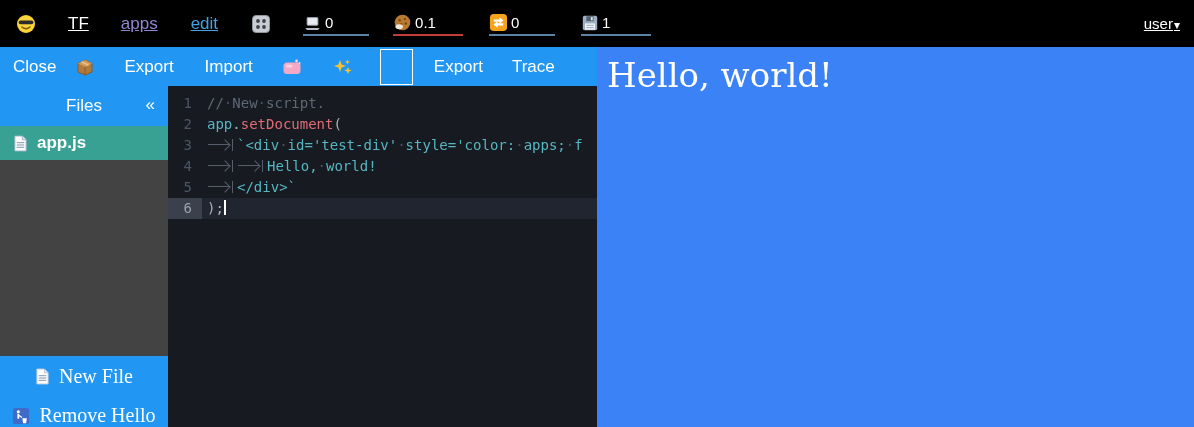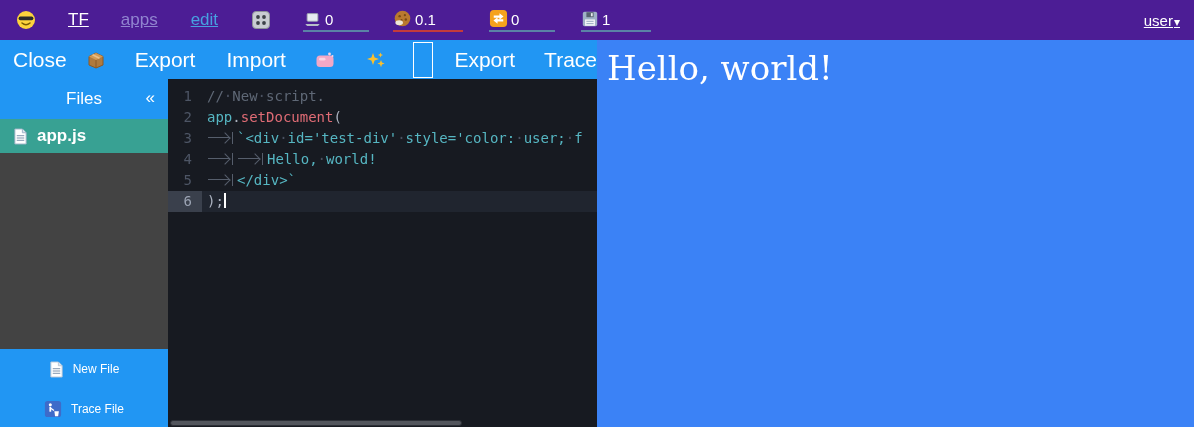--- a/index.html
+++ b/index.html
@@ -4,21 +4,21 @@
 <style>
   * { box-sizing: border-box; }
   html,body { margin:0; padding:0; }
   body {
     width:1194px; height:427px; overflow:hidden;
     font-family:"Liberation Sans", sans-serif;
     background:#434343;
   }
   
   .topbar {
-    height:40px; background:#4c1d95; display:flex; align-items:center;
+    height:47px; background:#000000; display:flex; align-items:center;
     color:#fff;
   }
   .topbar .logo { margin-left:16px; display:inline-flex; }
   .topbar a { color:#fff; text-decoration:underline; font-size:17px; cursor:pointer; }
   .topbar a.tf   { margin-left:32px; color:#ffffff; }
   .topbar a.apps { margin-left:32px; color:#9185d0; }
   .topbar a.edit { margin-left:33px; color:#47a0e0;text-align:center; }
   .topbar .die { margin-left:33px; display:inline-flex; cursor:pointer; }
   .field {
     display:inline-flex; align-items:flex-end; gap:3px;
@@ -36,21 +36,21 @@
   .user { margin-left:auto; margin-right:14px; font-size:15px; cursor:pointer;text-decoration:underline; }
   .user .caret { font-size:12px; margin-left:1px; }
   
   .main { display:flex; height:388px; }
   .workspace { width:597px; display:flex; flex-direction:column; flex:none; }
   
   .toolbar {
     height:39px; background:#2196f3; display:flex; align-items:center; flex:none;
   }
   .toolbar button {
-    background:none; border:none; padding:0; color:#fff; font-size:21px;
+    background:none; border:none; padding:0; color:#fff; font-size:17px;
     font-family:"Liberation Sans", sans-serif; cursor:pointer; height:39px;
     display:inline-flex; align-items:center;
   }
   .tbtn-close   { margin-left:13px; }
   .tbtn-save    { margin-left:22px; background:#d8d8d8 !important; color:#161616 !important; padding:0 15px !important; }
   .ibtn-package { margin-left:19px; }
   .tbtn-export  { margin-left:29px; }
   .tbtn-import  { margin-left:31px; }
   .ibtn-soap    { margin-left:29px; }
   .ibtn-spark   { margin-left:31px; }
@@ -67,22 +67,22 @@
   .files-header .collapse {
     position:absolute; right:13px; top:50%; transform:translateY(-54%);
     font-size:17px; cursor:pointer;
   }
   .file-row {
     height:34px; background:#38a193; color:#fff; display:flex; align-items:center;
     gap:9px; padding-left:13px; font-size:17px; font-weight:bold; cursor:pointer; flex:none;
   }
   .sidebar-spacer { flex:1; background:#434343; }
   .action-row {
-    height:40px; background:#2196f3; color:#fff; font-size:12px;
-    display:flex; align-items:center; justify-content:center; gap:9px; cursor:pointer; flex:none;
+    height:40px; background:#2196f3; color:#fff; font-size:20px;
+    display:flex; align-items:center; justify-content:center; gap:9px; cursor:pointer; flex:none;font-family:Liberation Serif, serif;
   }
   .action-row.last { height:39px; }
   
   .editor {
     flex:1; background:#171a21; position:relative; overflow:hidden;
     font-family:"DejaVu Sans Mono", monospace; font-size:14px; padding-top:7px;
   }
   .code-line { display:flex; height:21px; line-height:21px; }
   .gutter {
     width:34px; flex:none; text-align:right; padding-right:10px;
@@ -267,37 +267,37 @@
         <div class="action-row last">
           <span>
             <svg width="18" height="18" viewBox="0 0 20 20">
               <rect x="1" y="1" width="18" height="18" rx="3" fill="#3e6bc9"></rect>
               <circle cx="7" cy="5.2" r="1.7" fill="#fff"></circle>
               <rect x="6" y="7.5" width="2" height="5.5" fill="#fff"></rect>
               <path d="M8 8.5 l3.5 2.5 -0.8 1.1 -3.2 -2.2 z" fill="#fff"></path>
               <path d="M11.5 12.5 h5 l-0.8 5.5 h-3.4 z" fill="#fff"></path>
             </svg>
           </span>
-          <span>Trace File</span>
+          <span>Remove Hello</span>
         </div>
       </div>
 
       <div class="editor">
         <div id="code-lines">
             <div class="code-line">
               <span class="gutter">1</span>
               <span class="line-text"><span class="tok-comment">//</span><span class="tok-ws">·</span><span class="tok-comment">New</span><span class="tok-ws">·</span><span class="tok-comment">script.</span></span>
             </div>
             <div class="code-line">
               <span class="gutter">2</span>
               <span class="line-text"><span class="tok-cyan">app</span><span class="tok-plain">.</span><span class="tok-red">setDocument</span><span class="tok-plain">(</span></span>
             </div>
             <div class="code-line">
               <span class="gutter">3</span>
-              <span class="line-text"><span class="tab"></span><span class="tok-cyan">`&lt;div</span><span class="tok-ws">·</span><span class="tok-cyan">id='test-div'</span><span class="tok-ws">·</span><span class="tok-cyan">style='color:</span><span class="tok-ws">·</span><span class="tok-cyan">user;</span><span class="tok-ws">·</span><span class="tok-cyan">f</span></span>
+              <span class="line-text"><span class="tab"></span><span class="tok-cyan">`&lt;div</span><span class="tok-ws">·</span><span class="tok-cyan">id='test-div'</span><span class="tok-ws">·</span><span class="tok-cyan">style='color:</span><span class="tok-ws">·</span><span class="tok-cyan">apps;</span><span class="tok-ws">·</span><span class="tok-cyan">f</span></span>
             </div>
             <div class="code-line">
               <span class="gutter">4</span>
               <span class="line-text"><span class="tab"></span><span class="tab"></span><span class="tok-cyan">Hello,</span><span class="tok-ws">·</span><span class="tok-cyan">world!</span></span>
             </div>
             <div class="code-line">
               <span class="gutter">5</span>
               <span class="line-text"><span class="tab"></span><span class="tok-cyan">&lt;/div&gt;`</span></span>
             </div>
             <div class="code-line active">

